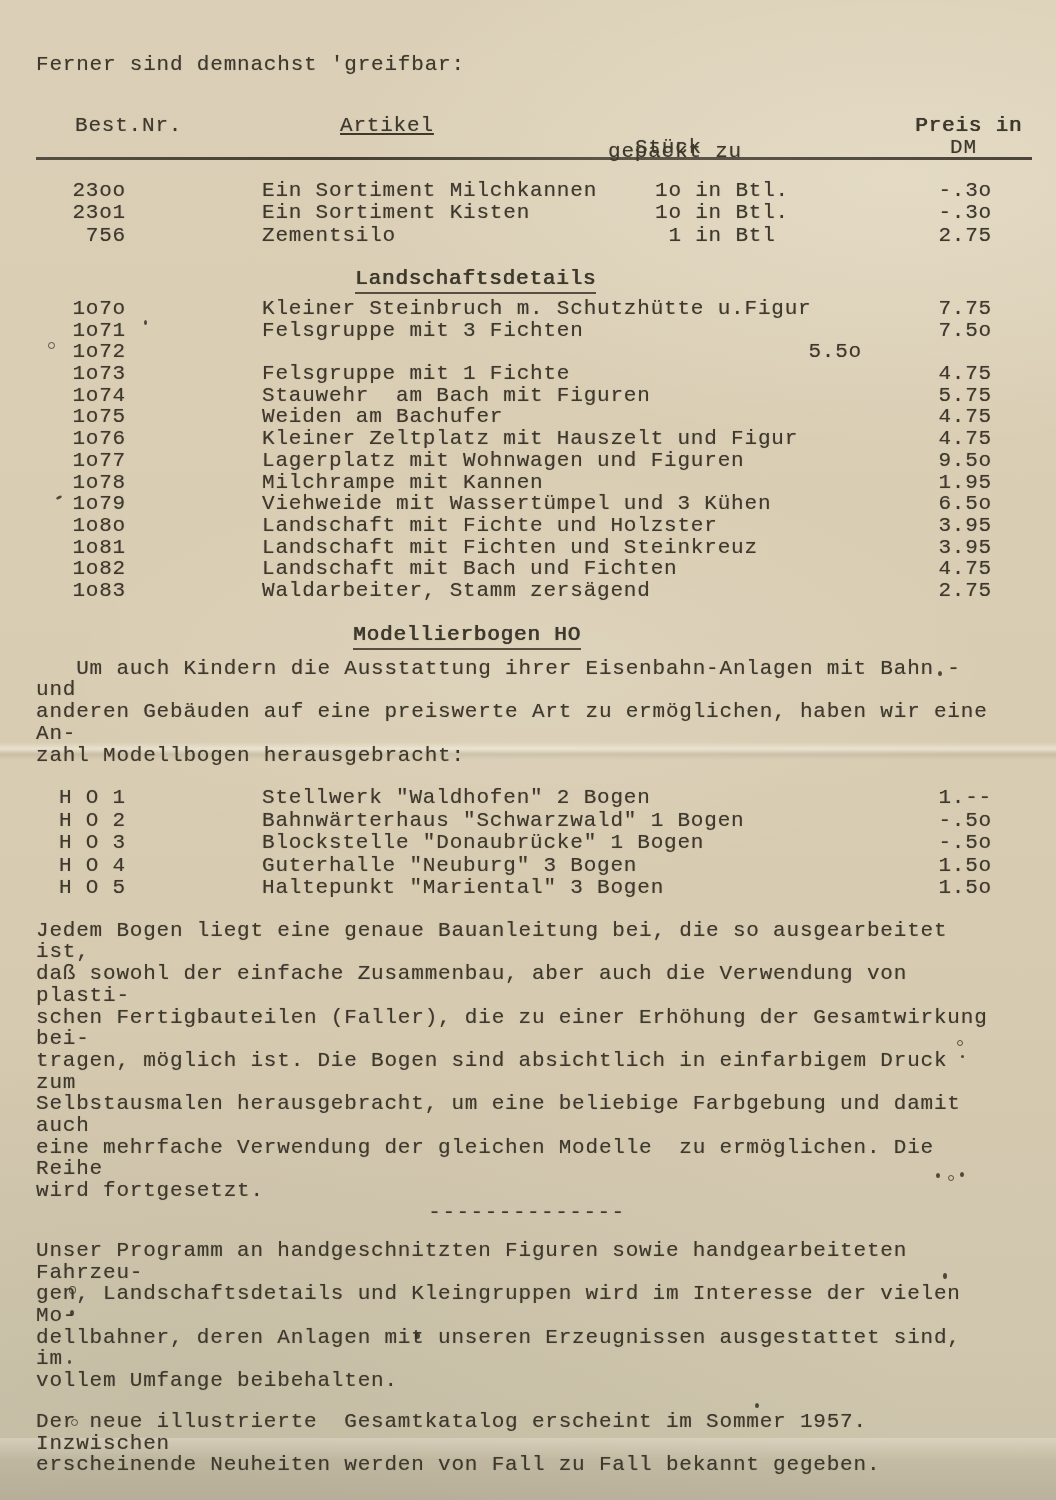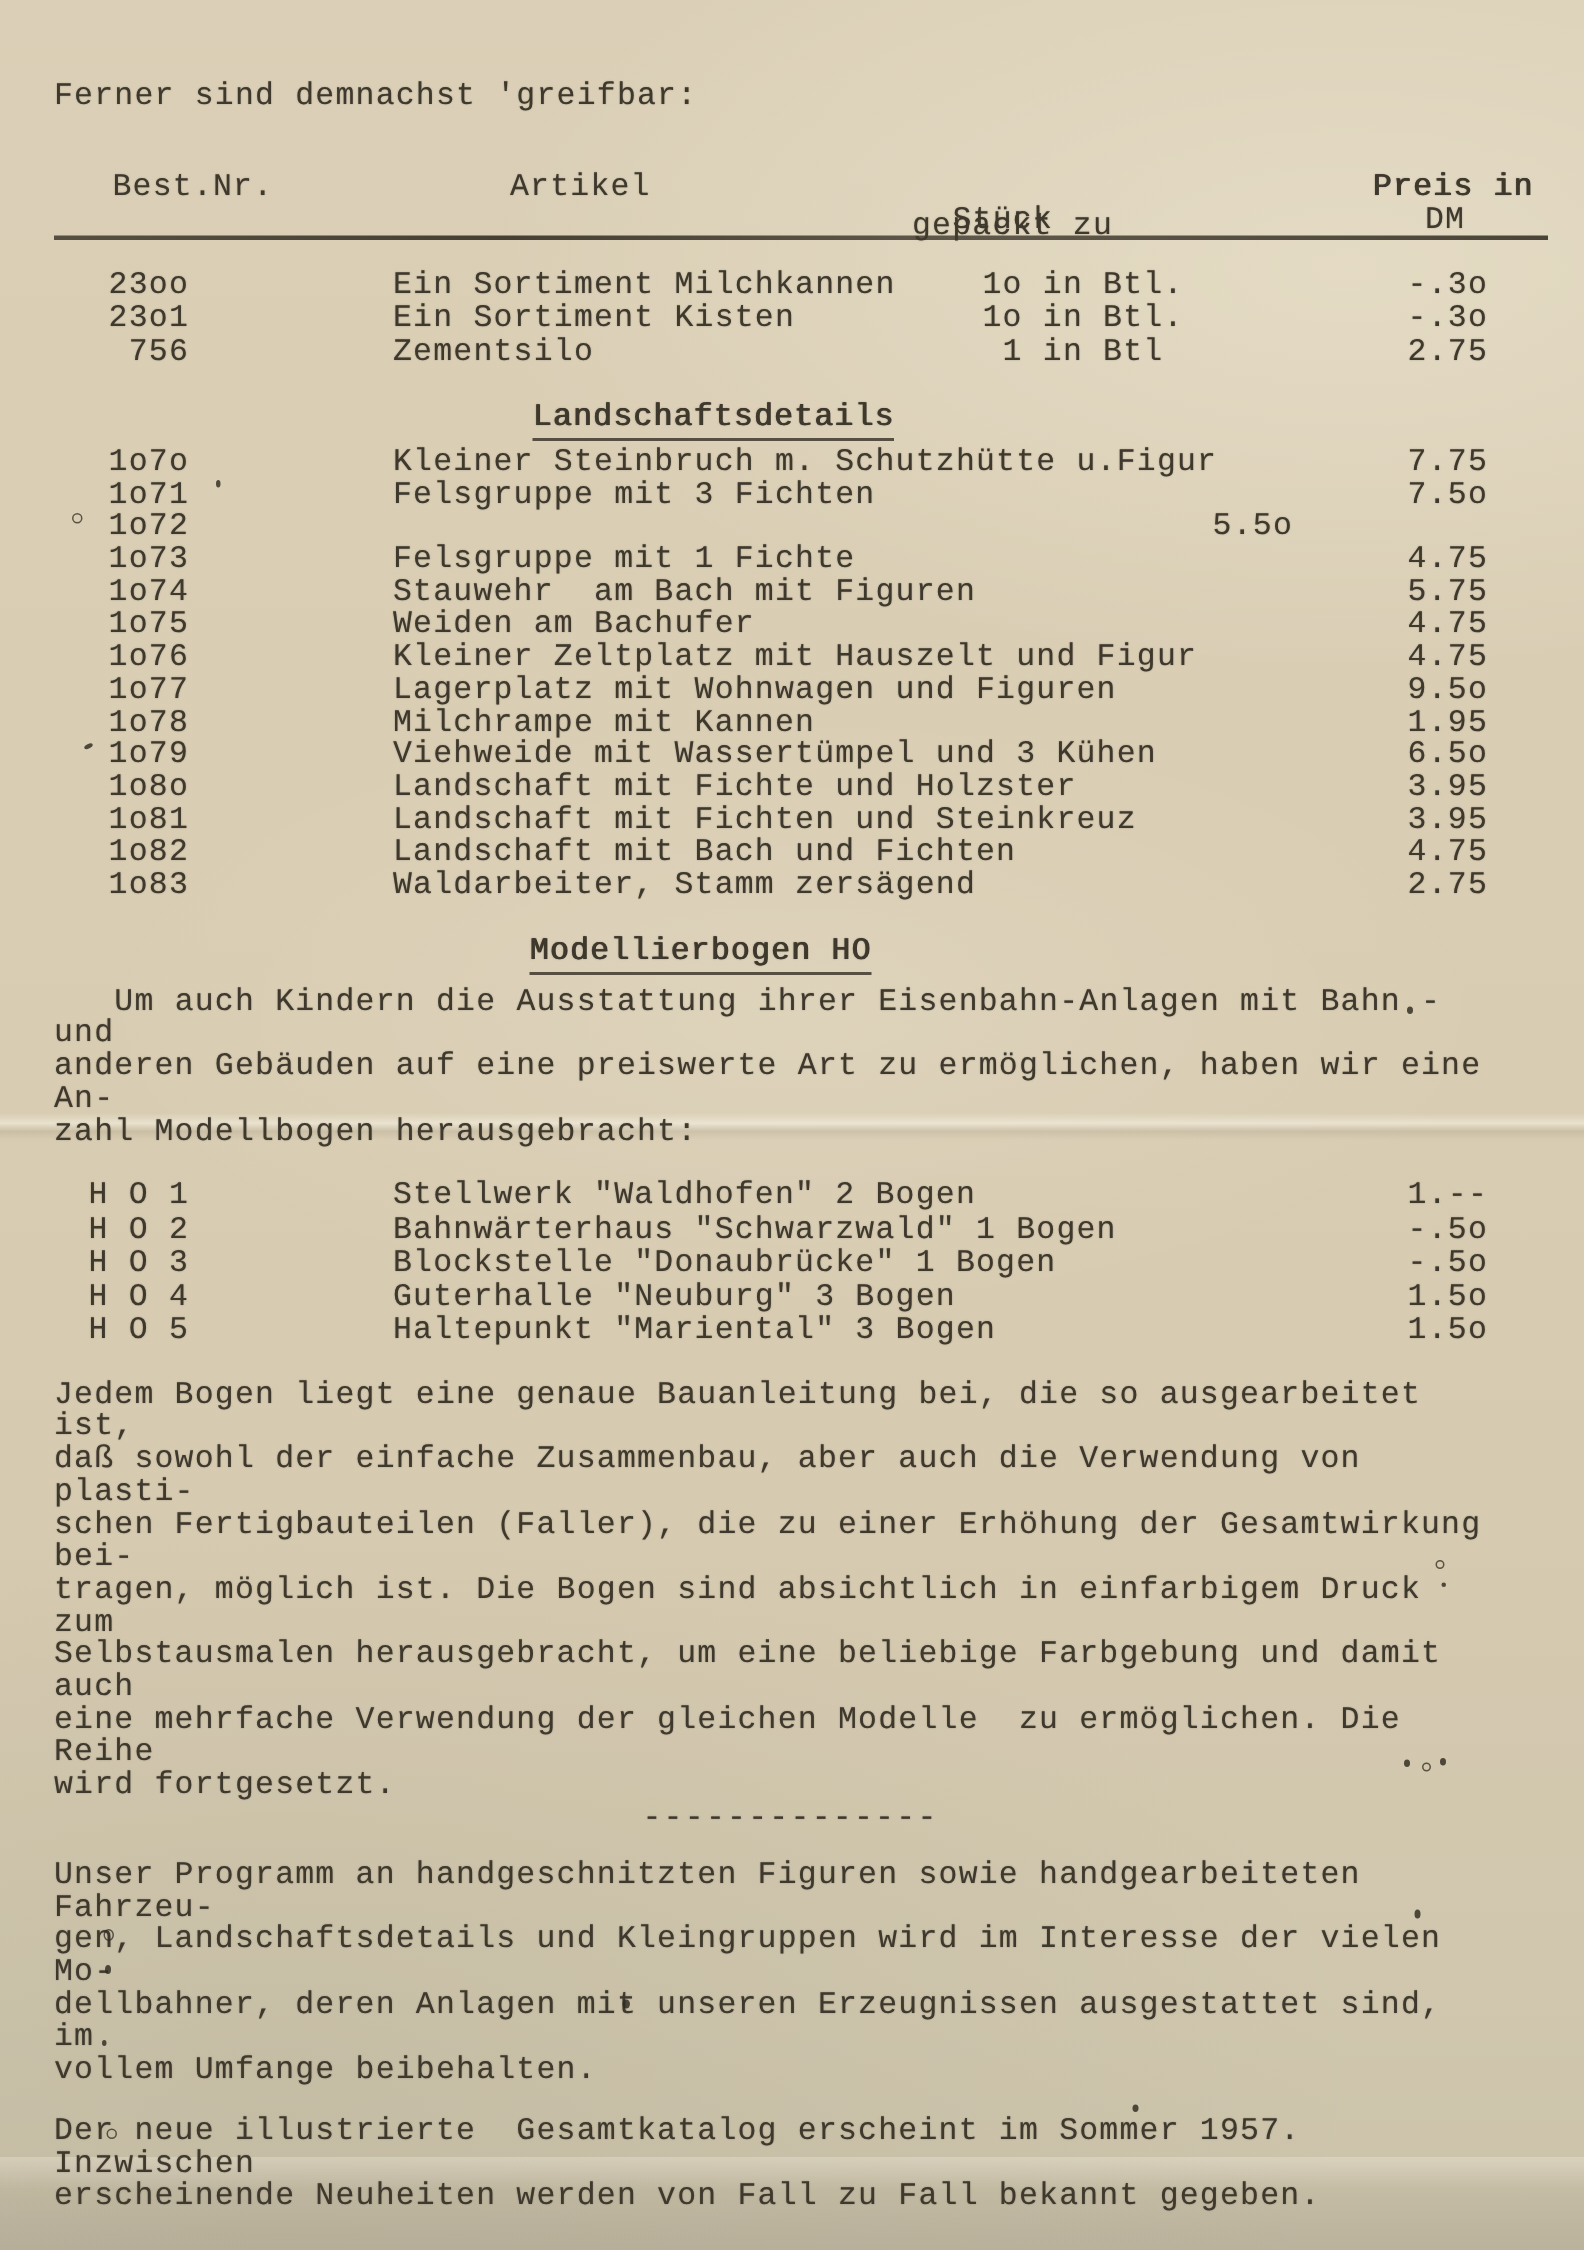--- a/index.html
+++ b/index.html
@@ -33,21 +33,21 @@
     text-shadow: none;
   }
   .content {
     position: absolute; left: 0; top: 0; right: 0;
     padding: 54px 64px 0 36px;
   }
   .intro { line-height: 22px; white-space: pre; }
   .thead { position: relative; height: 44px; margin-top: 39px; line-height: 22px; }
   .thead span { position: absolute; white-space: pre; }
   .h-nr      { left: 39px;  top: 0; }
-  .h-artikel { left: 304px; top: 0; }
+  .h-artikel { left: 304px; top: 0; text-decoration: underline; }
   .h-gepackt1{ left: 572px; top: 0; margin-top: 26px; }
   .h-gepackt2{ left: 599px; top: 22px; }
   .h-preis1  { left: 879px; top: 0; }
   .h-preis2  { left: 914px; top: 22px; }
   .ds { text-shadow: 0.7px 0 currentColor, 0 0 1px rgba(62,56,45,0.5); }
   .rule {
     margin-top: -2px; height: 3px; width: calc(100% + 40px);
     background: linear-gradient(90deg, rgba(62,56,45,0.85), rgba(62,56,45,0.95) 30%, rgba(62,56,45,0.8) 60%, rgba(62,56,45,0.92));
     text-shadow: none;
   }

